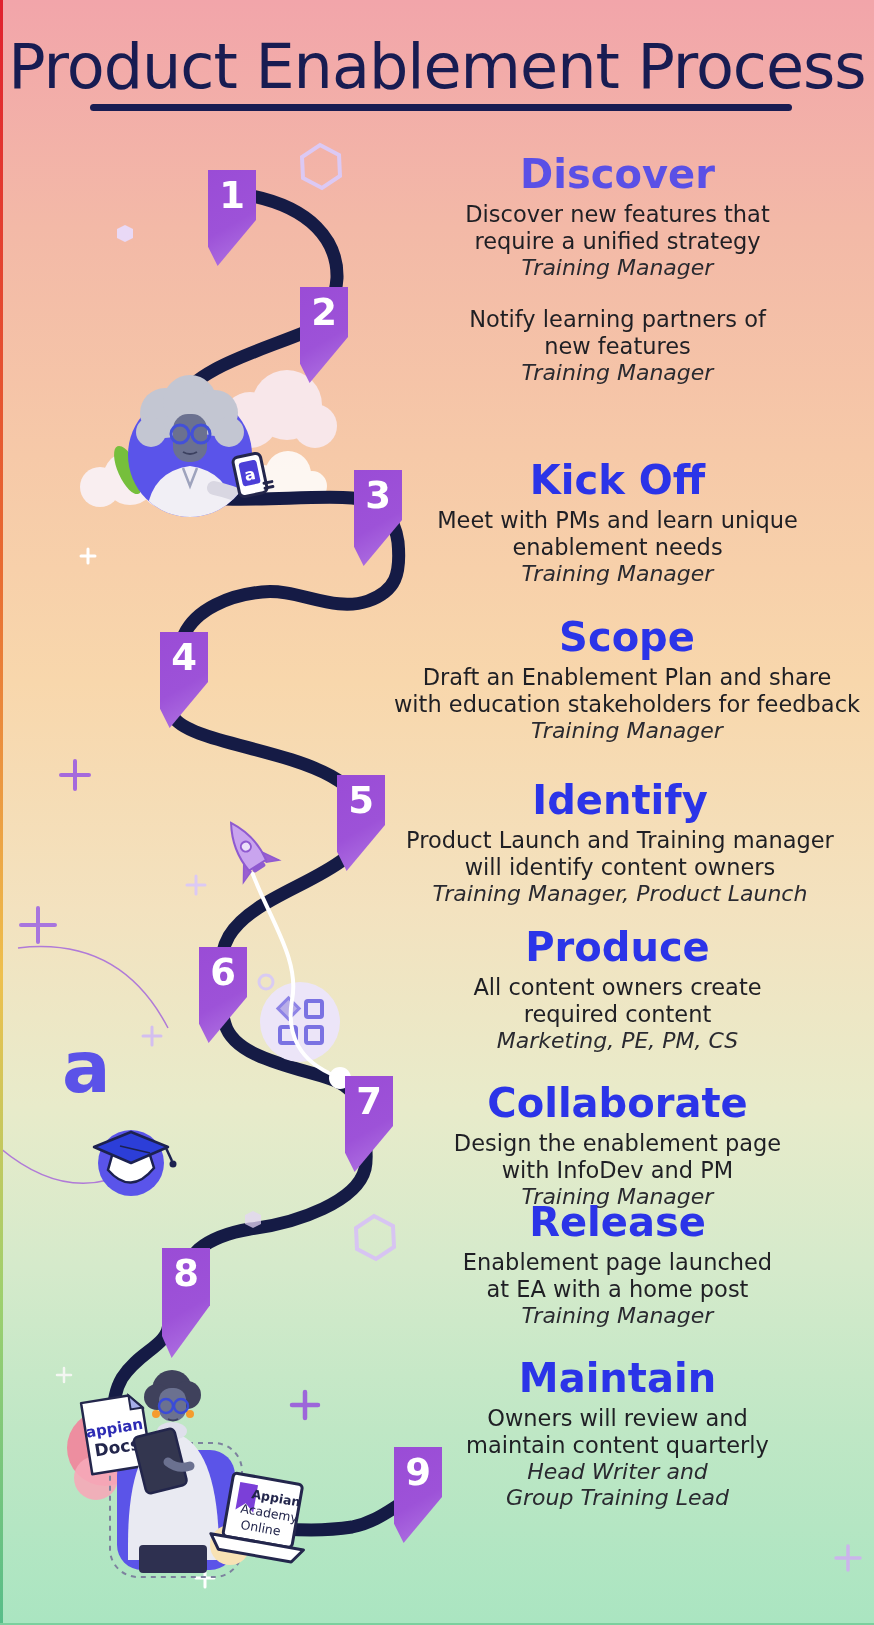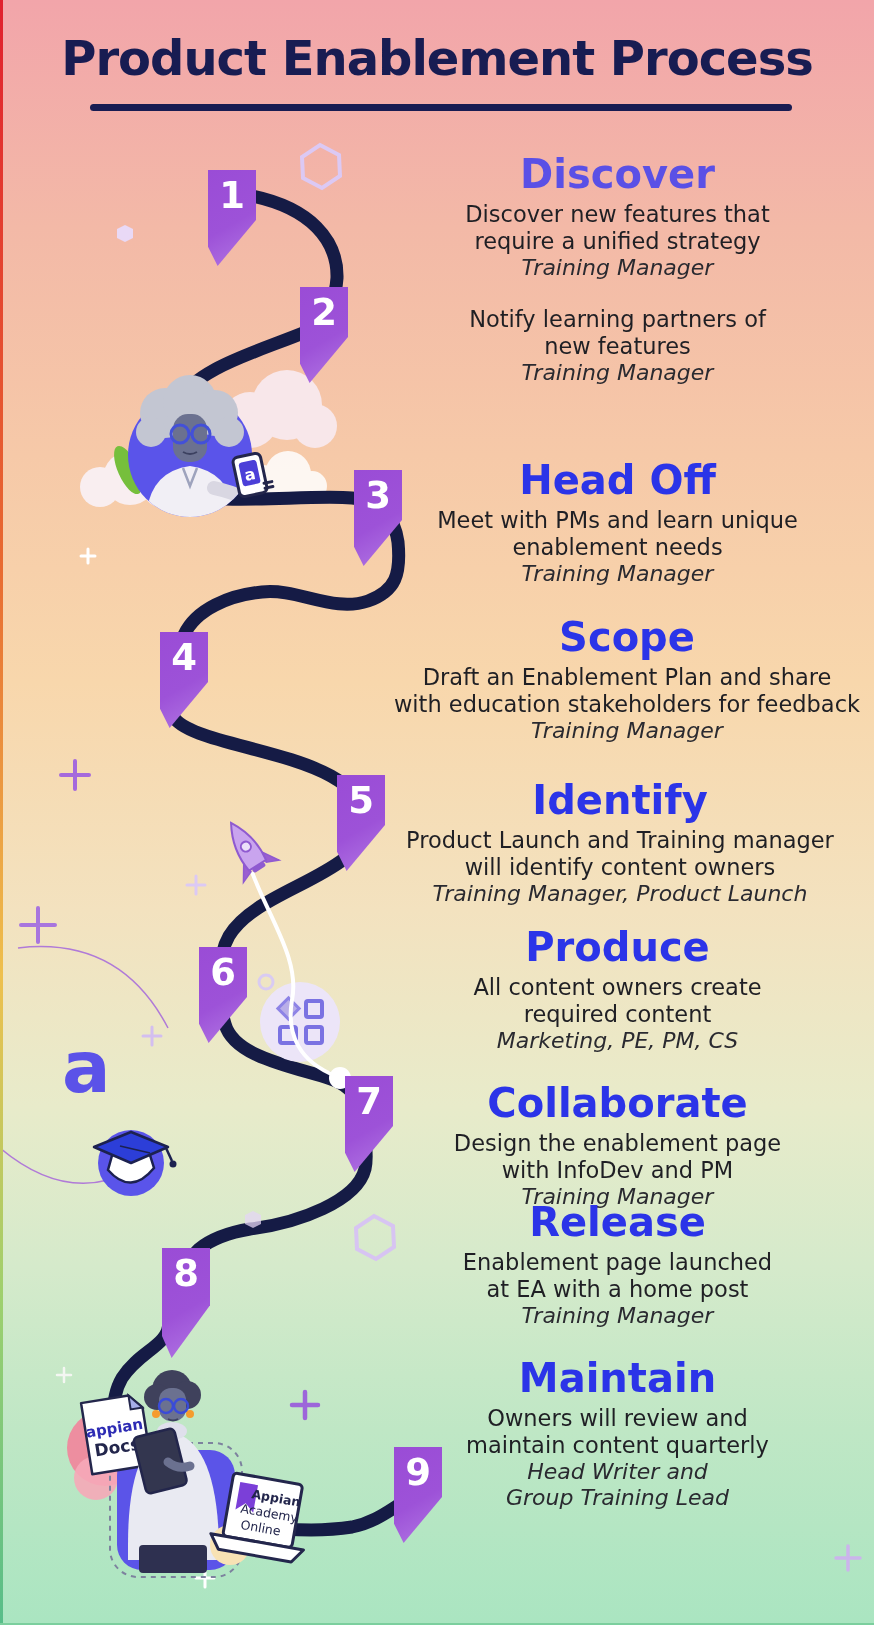--- a/index.html
+++ b/index.html
@@ -9,21 +9,21 @@
     position:relative; width:874px; height:1625px; overflow:hidden;
     background:linear-gradient(180deg,
       #f2a5aa 0%, #f3b9a7 14%, #f6c9a8 28%, #f8d7ac 42%,
       #f3e2bf 56%, #e8ebca 68%, #d5eacb 78%, #bfe7c5 88%, #aae5c1 100%);
   }
   .edge-left { position:absolute; left:0; top:0; width:3px; height:100%;
     background:linear-gradient(180deg,#e0202e 0%,#e86b31 35%,#eec04e 60%,#9ed06e 80%,#57bd8a 100%); z-index:9;}
   .edge-bottom { position:absolute; left:0; bottom:0; width:100%; height:2px; background:#7ccf9e; z-index:9;}
 
   .title-wrap { position:absolute; top:30px; left:0; width:100%; text-align:center; z-index:5; }
-  .main-title { font-size:48px; font-weight:bold; letter-spacing:-1px; }
+  .main-title { font-size:62px; font-weight:normal; letter-spacing:-1px; }
   .title-underline { position:absolute; left:90px; top:104px; width:702px; height:7px; border-radius:4px; z-index:5; }
 
   svg.decor { position:absolute; left:0; top:0; z-index:1; }
 
   .marker {
     position:absolute; width:48px; z-index:4;
     background:linear-gradient(150deg, #9a4cd6 0%, #9d52d8 55%, #b278e4 100%);
     clip-path:polygon(0 0, 100% 0, 100% 52%, 20% 100%, 0 80%);
     text-align:center;
   }
@@ -267,21 +267,21 @@
     <p class="desc">Discover new features that
 require a unified strategy</p>
     <p class="role">Training Manager</p>
   </div>
   <div class="step" style="left:385px; top:306px; width:465px;">
     <p class="desc">Notify learning partners of
 new features</p>
     <p class="role">Training Manager</p>
   </div>
   <div class="step" style="left:385px; top:458px; width:465px;">
-    <h2 style="color: rgb(43, 52, 232);">Head Off</h2>
+    <h2 style="color: rgb(43, 52, 232);">Kick Off</h2>
     <p class="desc">Meet with PMs and learn unique
 enablement needs</p>
     <p class="role">Training Manager</p>
   </div>
   <div class="step" style="left:380px; top:615px; width:494px;">
     <h2 style="color: rgb(43, 52, 232);">Scope</h2>
     <p class="desc">Draft an Enablement Plan and share
 with education stakeholders for feedback</p>
     <p class="role">Training Manager</p>
   </div>

